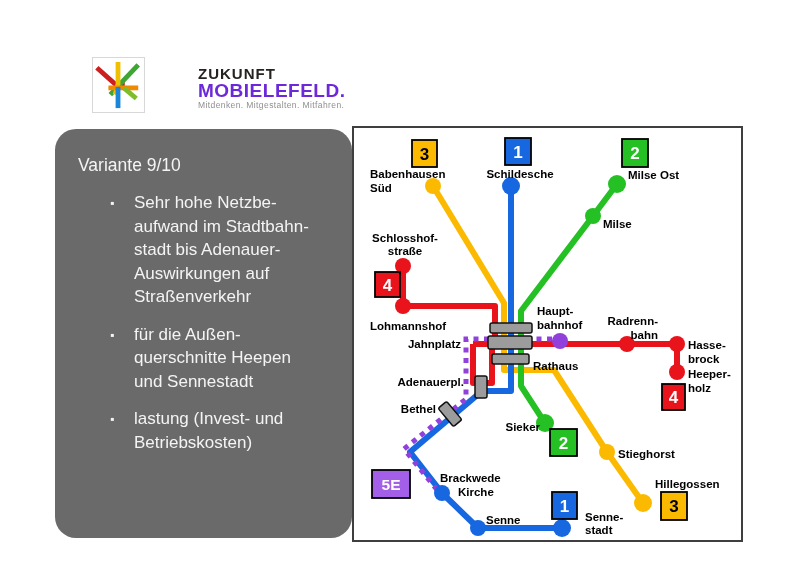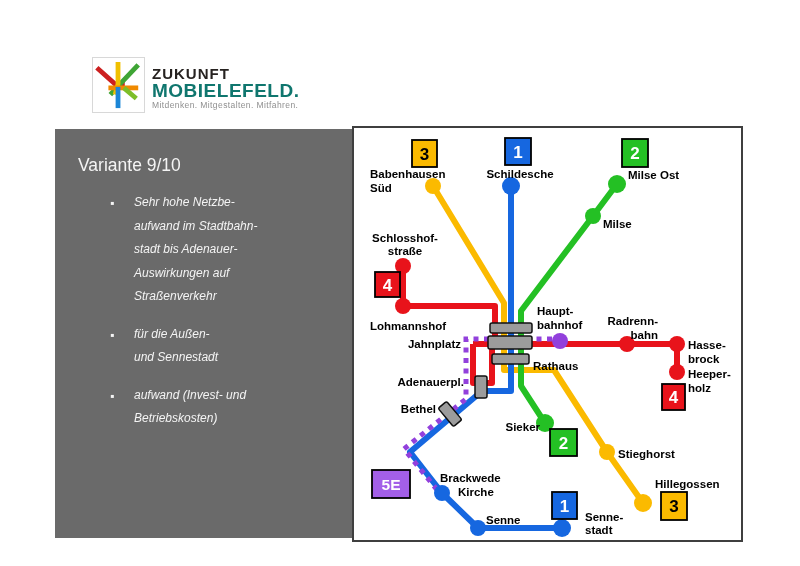--- a/index.html
+++ b/index.html
@@ -1,35 +1,35 @@
 <!DOCTYPE html>
 <html><head>
 <meta charset="utf-8">
 <style>
   html,body{margin:0;padding:0;}
   body{
     width:800px;height:566px;position:relative;background:#ffffff;
     font-family:"Liberation Sans", sans-serif;overflow:hidden;
   }
   
-  .logo{position:absolute;left:92px;top:57px;display:flex;align-items:flex-start;}
+  .logo{position:absolute;left:92px;top:57px;display:flex;align-items:flex-start;gap:46px;}
   .logo-icon{width:53px;height:56px;border:1px solid #d8d8d8;background:#fff;box-sizing:border-box;}
   .logo-text{margin-left:7px;padding-top:9px;}
   .logo-line1{font-size:15px;font-weight:bold;color:#262220;letter-spacing:1px;line-height:15px;}
-  .logo-line2{font-size:19px;font-weight:bold;color:#0f766e;letter-spacing:0.5px;line-height:19px;}
+  .logo-line2{font-size:19px;font-weight:bold;color:#6d28d9;letter-spacing:0.5px;line-height:19px;}
   .logo-tagline{font-size:8.5px;color:#8f8f8f;letter-spacing:0.4px;}
   
   .panel{
     position:absolute;left:55px;top:129px;width:297px;height:409px;
-    background:#6a6a6a;color:#f4f4f4;box-sizing:border-box;padding-top:24px;
+    background:#6a6a6a;color:#f4f4f4;box-sizing:border-box;padding-top:24px;border-radius:21px;
   }
   .panel-title{font-size:17.5px;padding-left:23px;line-height:24px;margin-bottom:9px;}
   .bullet{display:flex;margin-left:55px;margin-top:14px;}
   .bullet-marker{width:24px;font-size:12px;line-height:23.5px;flex:none;padding-top:1px;}
-  .bullet-lines{font-size:12px;line-height:23.5px;font-style:italic;}
+  .bullet-lines{font-size:17px;line-height:23.5px;}
   
   .map-frame{
     position:absolute;left:352px;top:126px;width:387px;height:412px;
     border:2px solid #3f3f3f;background:#ffffff;
   }
   .map-frame svg{display:block;}
   .st-label{font-size:11.5px;font-weight:bold;fill:#000;}
   .badge-txt{font-size:17px;font-weight:bold;}
 </style>
 </head>
@@ -62,28 +62,29 @@
       <div>stadt bis Adenauer-</div>
       <div>Auswirkungen auf</div>
       <div>Straßenverkehr</div>
     </div>
   </div>
 
   <div class="bullet">
     <span class="bullet-marker">▪</span>
     <div class="bullet-lines">
       <div>für die Außen-</div>
+      <div>querschnitte Heepen</div>
       <div>und Sennestadt</div>
     </div>
   </div>
 
   <div class="bullet">
     <span class="bullet-marker">▪</span>
     <div class="bullet-lines">
-      <div>aufwand (Invest- und</div>
+      <div>lastung (Invest- und</div>
       <div>Betriebskosten)</div>
     </div>
   </div>
 </div>
 
 <div class="map-frame">
 <svg width="387" height="412" viewBox="354 128 387 412" xmlns="http://www.w3.org/2000/svg">
 
   <path d="M433 186 L504 303 V370 H554 L607 452 L643 503" stroke="#FBBA00" stroke-width="6" fill="none" stroke-linejoin="round"></path>
   <path d="M511 186 V391 H482 L410 452 L442 493 L478 528 H562" stroke="#1667E0" stroke-width="6" fill="none" stroke-linejoin="round"></path>

